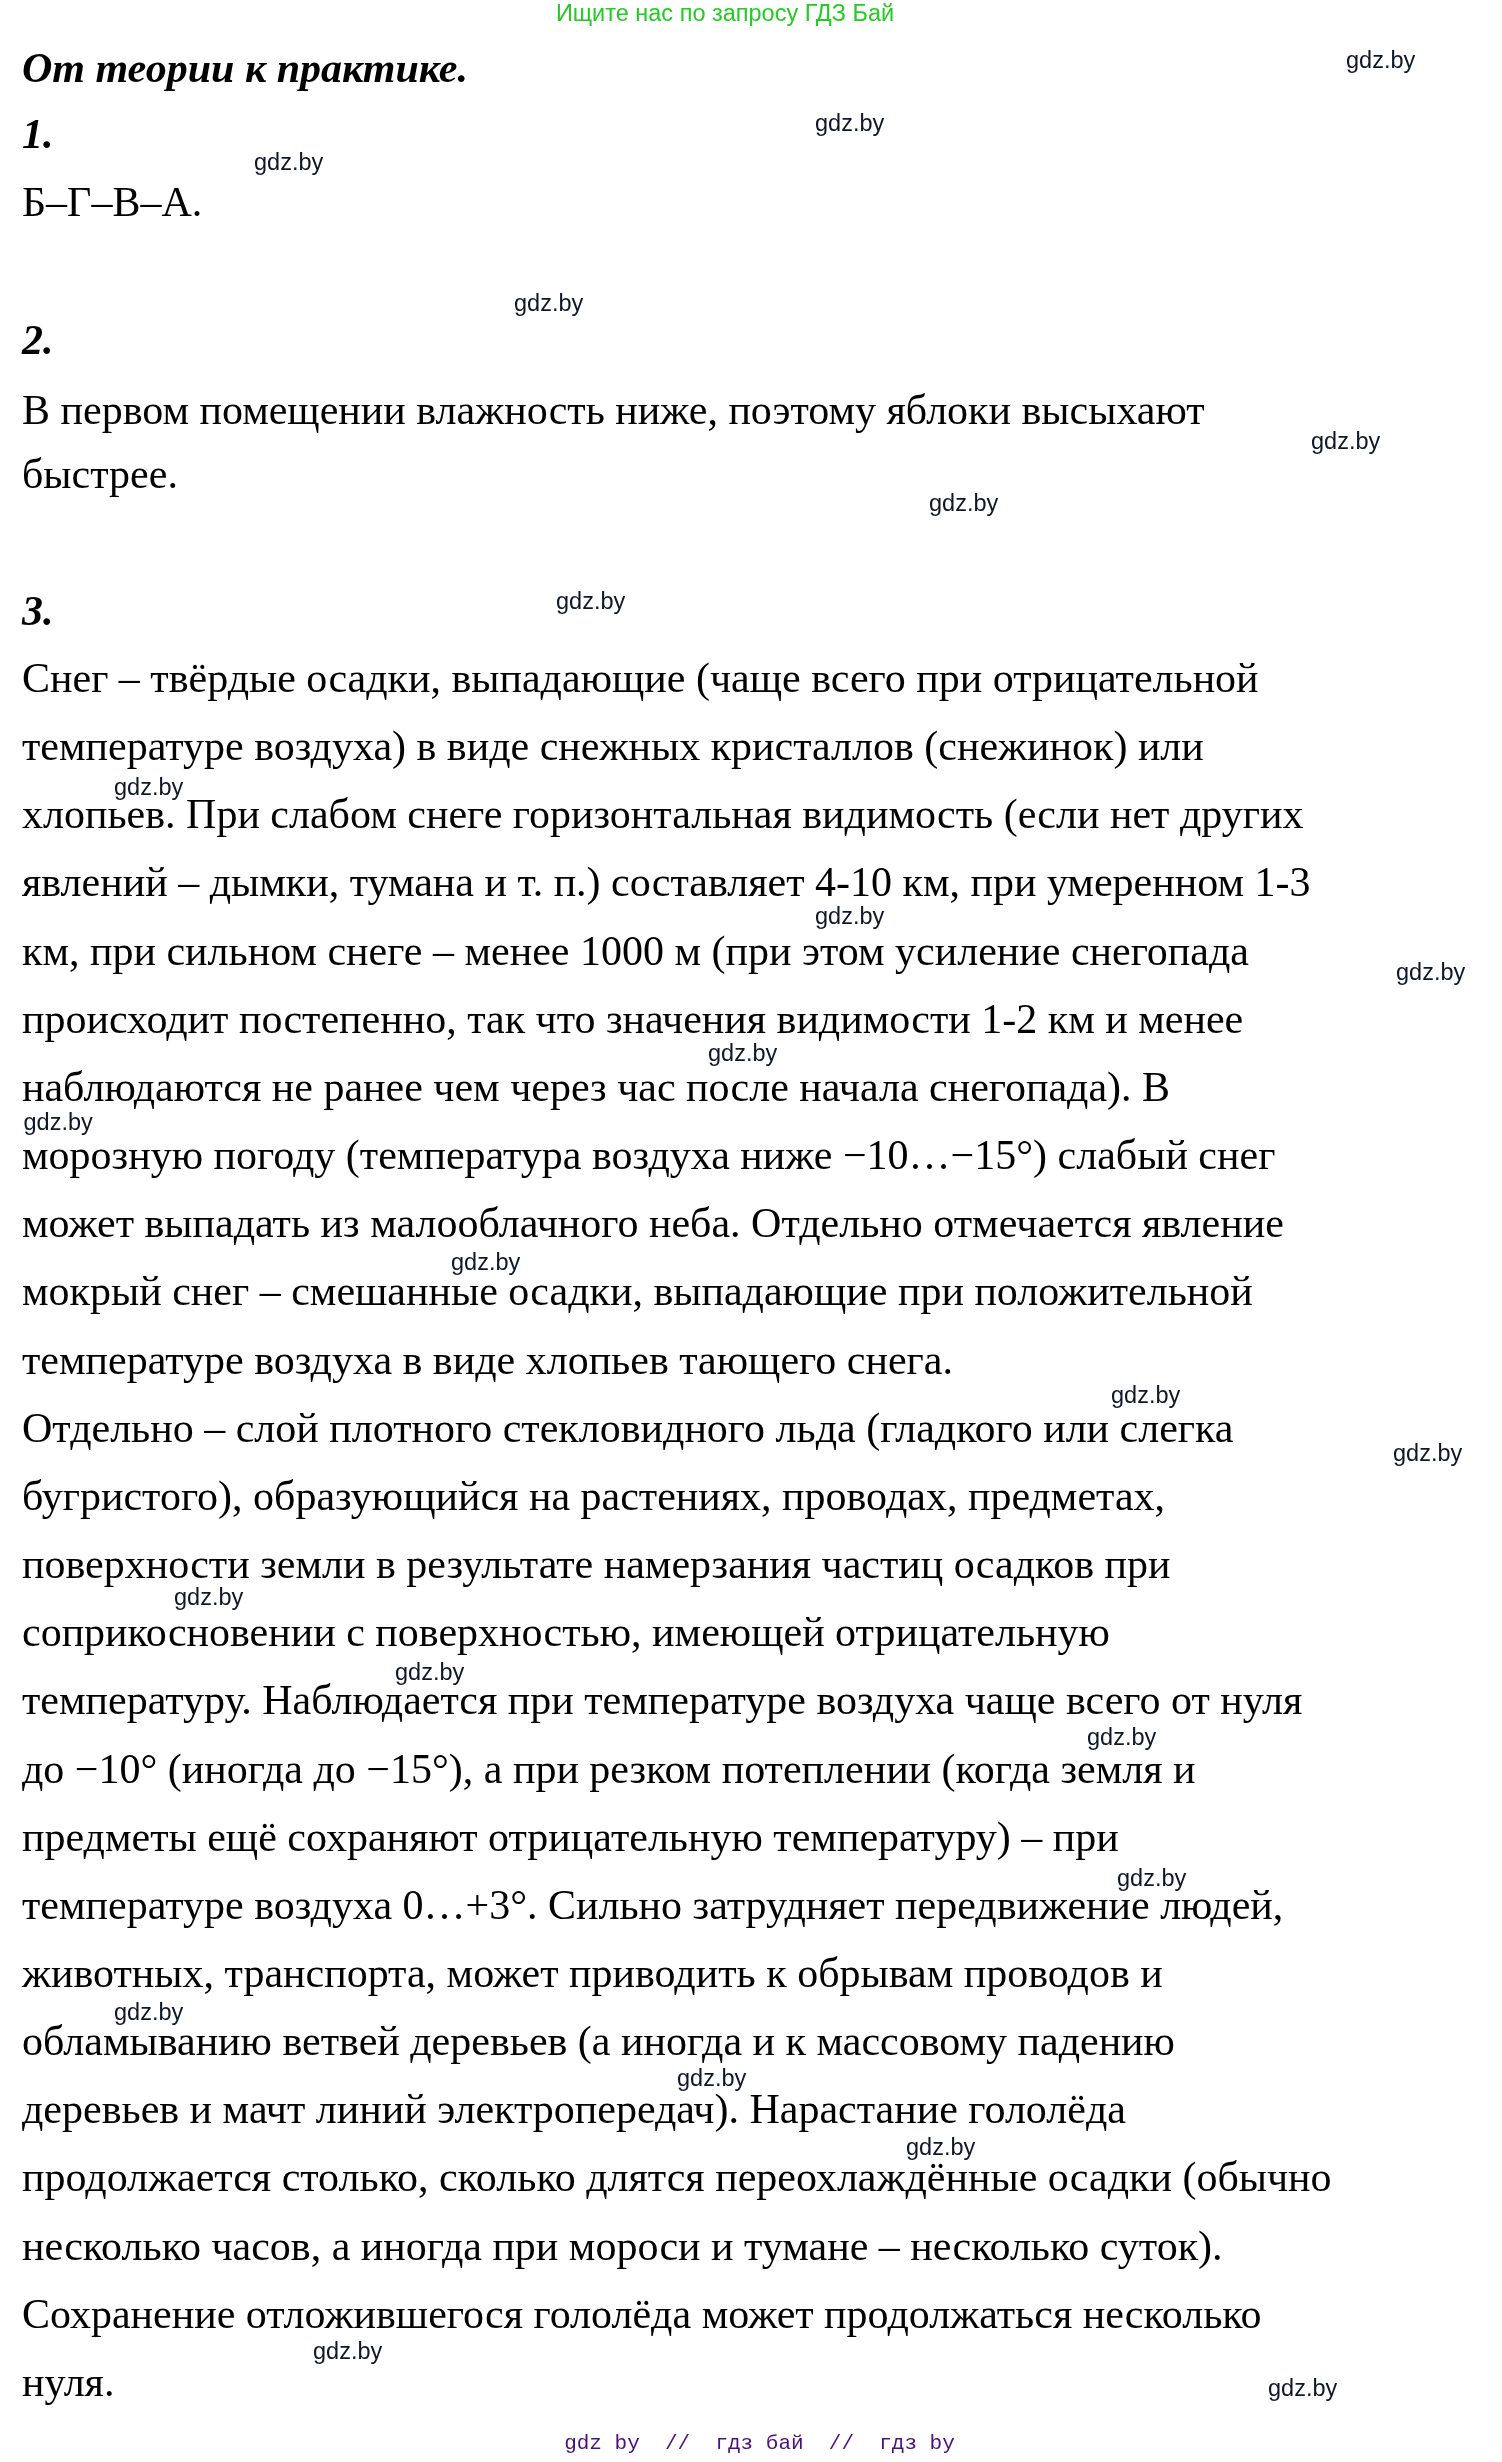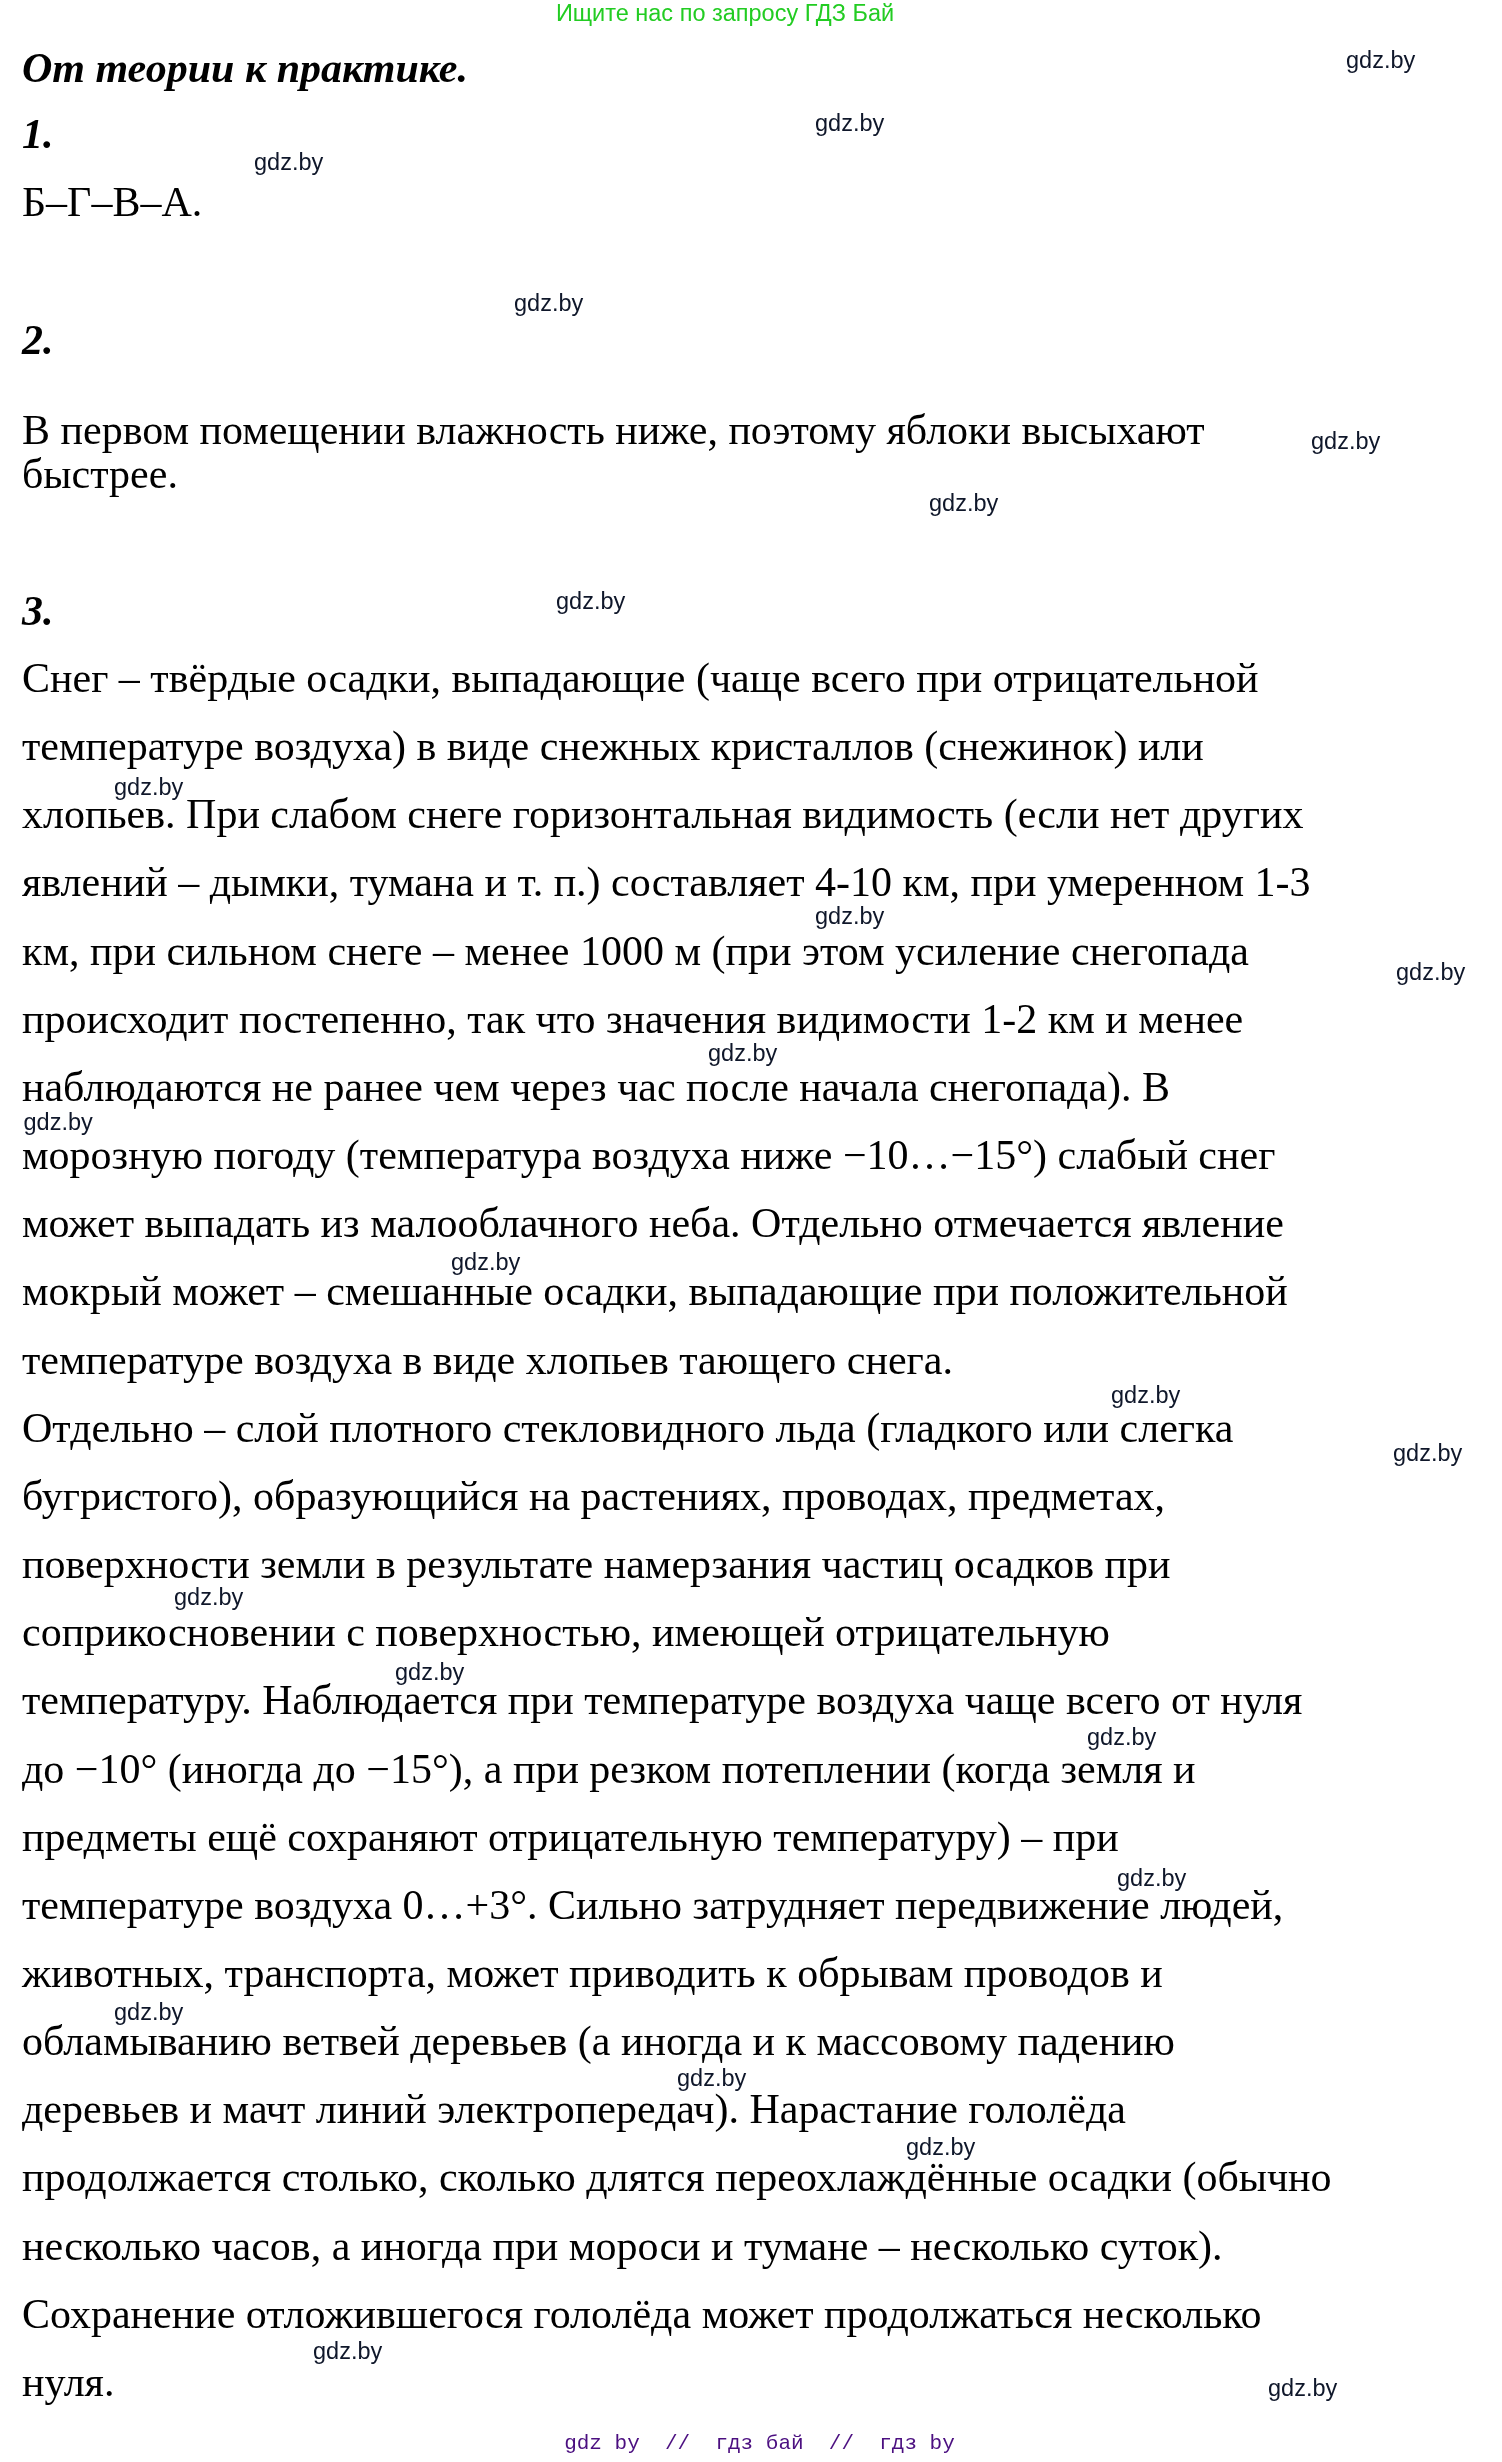--- a/index.html
+++ b/index.html
@@ -30,34 +30,34 @@
 
 <a class="header-link">Ищите нас по запросу ГДЗ Бай</a>
 
 <div class="doc">
   <div class="line bold" style="top:45px;">От теории к практике.</div>
 
   <div class="line bold" style="top:111px;">1.</div>
   <div class="line" style="top:179px;">Б–Г–В–А.</div>
 
   <div class="line bold" style="top:317px;">2.</div>
-  <div class="line" style="top:407px;">В первом помещении влажность ниже, поэтому яблоки высыхают</div>
+  <div class="line" style="top:387px;">В первом помещении влажность ниже, поэтому яблоки высыхают</div>
   <div class="line" style="top:451px;">быстрее.</div>
 
   <div class="line bold" style="top:588px;">3.</div>
   <div class="line" style="top:655px;">Снег – твёрдые осадки, выпадающие (чаще всего при отрицательной</div>
   <div class="line" style="top:723px;">температуре воздуха) в виде снежных кристаллов (снежинок) или</div>
   <div class="line" style="top:791px;">хлопьев. При слабом снеге горизонтальная видимость (если нет других</div>
   <div class="line" style="top:859px;">явлений – дымки, тумана и т. п.) составляет 4-10 км, при умеренном 1-3</div>
   <div class="line" style="top:928px;">км, при сильном снеге – менее 1000 м (при этом усиление снегопада</div>
   <div class="line" style="top:996px;">происходит постепенно, так что значения видимости 1-2 км и менее</div>
   <div class="line" style="top:1064px;">наблюдаются не ранее чем через час после начала снегопада). В</div>
   <div class="line" style="top:1132px;">морозную погоду (температура воздуха ниже −10…−15°) слабый снег</div>
   <div class="line" style="top:1200px;">может выпадать из малооблачного неба. Отдельно отмечается явление</div>
-  <div class="line" style="top:1268px;">мокрый может – смешанные осадки, выпадающие при положительной</div>
+  <div class="line" style="top:1268px;">мокрый снег – смешанные осадки, выпадающие при положительной</div>
   <div class="line" style="top:1337px;">температуре воздуха в виде хлопьев тающего снега.</div>
   <div class="line" style="top:1405px;">Отдельно – слой плотного стекловидного льда (гладкого или слегка</div>
   <div class="line" style="top:1473px;">бугристого), образующийся на растениях, проводах, предметах,</div>
   <div class="line" style="top:1541px;">поверхности земли в результате намерзания частиц осадков при</div>
   <div class="line" style="top:1609px;">соприкосновении с поверхностью, имеющей отрицательную</div>
   <div class="line" style="top:1677px;">температуру. Наблюдается при температуре воздуха чаще всего от нуля</div>
   <div class="line" style="top:1746px;">до −10° (иногда до −15°), а при резком потеплении (когда земля и</div>
   <div class="line" style="top:1814px;">предметы ещё сохраняют отрицательную температуру) – при</div>
   <div class="line" style="top:1882px;">температуре воздуха 0…+3°. Сильно затрудняет передвижение людей,</div>
   <div class="line" style="top:1950px;">животных, транспорта, может приводить к обрывам проводов и</div>

